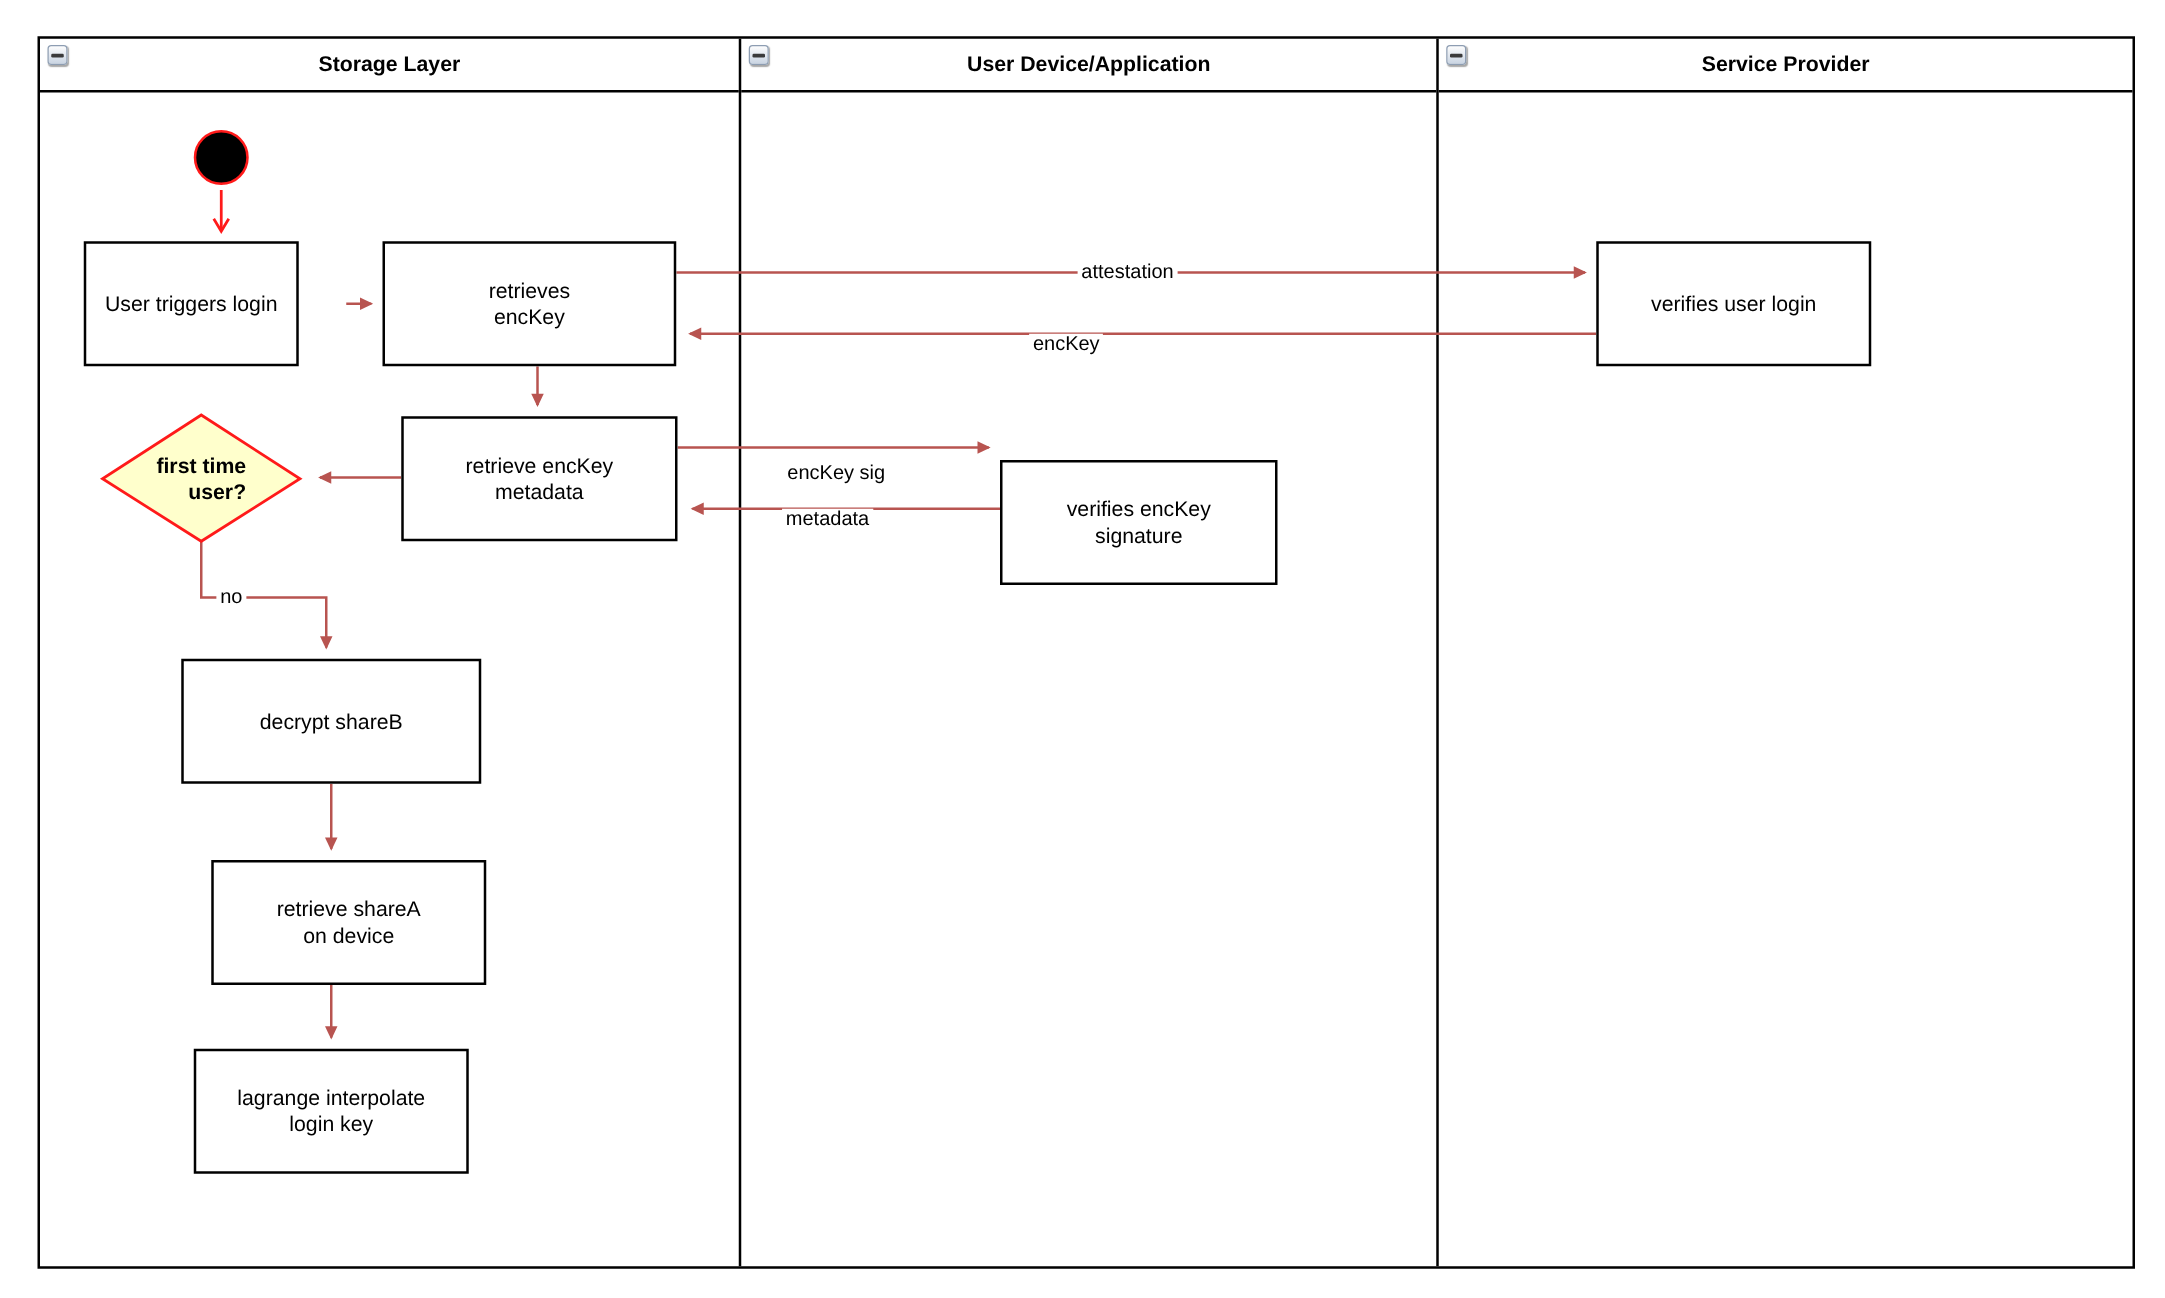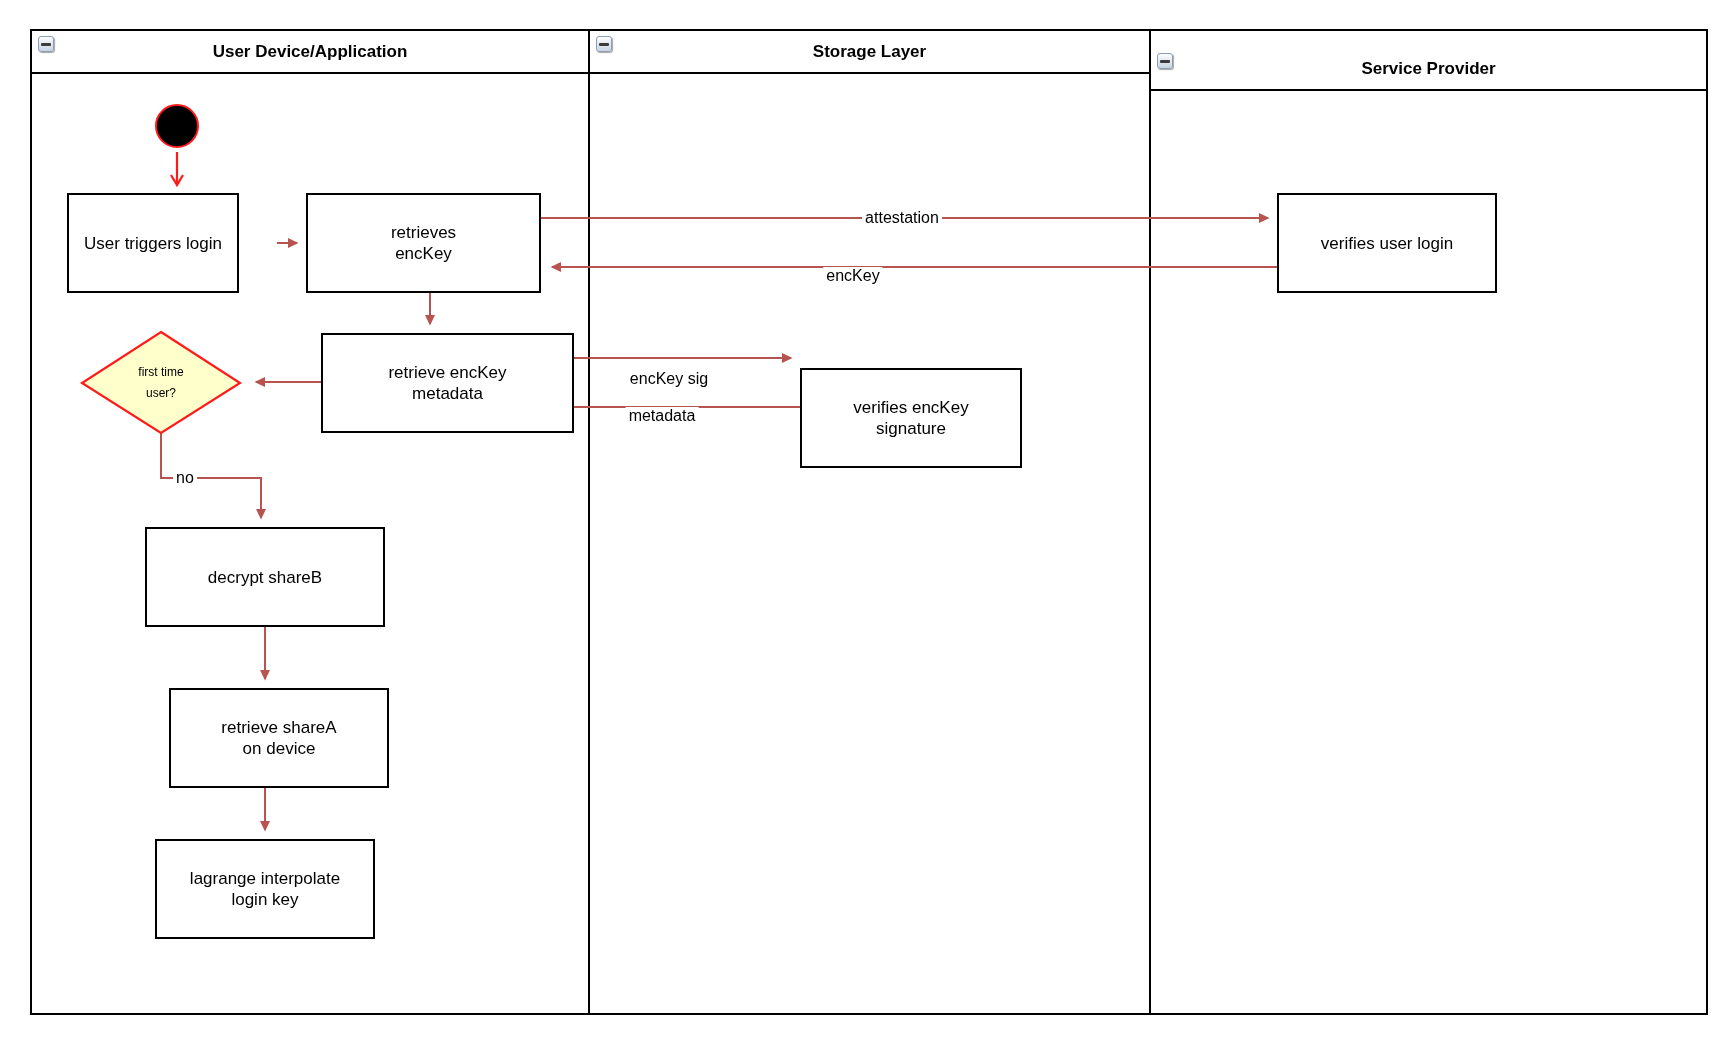--- a/index.html
+++ b/index.html
@@ -4,56 +4,56 @@
 <style>
   html,body{margin:0;padding:0;background:#ffffff;}
   body{width:1732px;height:1038px;position:relative;font-family:"Liberation Sans",sans-serif;color:#000;}
   *{box-sizing:border-box;}
 
   
   .pool{position:absolute;left:30px;top:29px;width:1678px;height:986px;border:2px solid #000;display:flex;background:#fff;}
   .lane{height:100%;position:relative;}
   .lane.l1{width:558px;border-right:2px solid #000;}
   .lane.l2{width:561px;border-right:2px solid #000;}
-  .lane.l3{flex:1;margin-top:17px;}
+  .lane.l3{flex:1;}
   .lane-header{height:43px;border-bottom:2px solid #000;position:relative;display:flex;align-items:center;justify-content:center;}
   .lane-title{font-weight:bold;font-size:17px;}
   .collapse-btn{position:absolute;left:6px;top:5px;width:16px;height:16px;border:1px solid #8d9db2;border-radius:3px;
     background:linear-gradient(#fdfdfd,#c9d4e2);box-shadow:1px 1px 1px rgba(0,0,0,0.35);display:flex;align-items:center;justify-content:center;cursor:pointer;}
   .minus-bar{width:10px;height:3px;background:#3b3b3b;border-radius:1px;}
 
   
   .node{position:absolute;background:#fff;border:2px solid #000;display:flex;align-items:center;justify-content:center;
     text-align:center;font-size:17px;line-height:21px;}
   .node span{white-space:pre-line;}
   .initial{position:absolute;left:155px;top:104px;width:44px;height:44px;border-radius:50%;background:#000;border:2px solid #ff1a1a;}
 
   
   svg.edges{position:absolute;left:0;top:0;width:1732px;height:1038px;}
   .edge-label{position:absolute;transform:translate(-50%,-50%);background:#fff;padding:0 3px;font-size:16px;white-space:nowrap;cursor:default;}
-  .diamond-label{position:absolute;left:161px;top:383px;transform:translate(-50%,-50%);text-align:center;font-size:12px;line-height:21px;white-space:pre-line;}
+  .diamond-label{position:absolute;left:161px;top:383px;transform:translate(-50%,-50%);text-align:right;font-size:17px;line-height:21px;white-space:pre-line;font-weight:bold;}
 </style>
 </head>
 <body>
 
 <div class="pool">
+  <div class="lane l2">
+    <div class="lane-header">
+      <span class="collapse-btn">
+        <span class="minus-bar"></span>
+      </span>
+      <span class="lane-title">Storage Layer</span>
+    </div>
+  </div>
   <div class="lane l1">
     <div class="lane-header">
       <span class="collapse-btn">
         <span class="minus-bar"></span>
       </span>
       <span class="lane-title">User Device/Application</span>
-    </div>
-  </div>
-  <div class="lane l2">
-    <div class="lane-header">
-      <span class="collapse-btn">
-        <span class="minus-bar"></span>
-      </span>
-      <span class="lane-title">Storage Layer</span>
     </div>
   </div>
   <div class="lane l3">
     <div class="lane-header">
       <span class="collapse-btn">
         <span class="minus-bar"></span>
       </span>
       <span class="lane-title">Service Provider</span>
     </div>
   </div>
@@ -92,21 +92,21 @@
 
 <div class="node" style="left:306px;top:193px;width:235px;height:100px;">
   <span>retrieves
 encKey</span>
 </div>
 
 <div class="node" style="left:1277px;top:193px;width:220px;height:100px;">
   <span>verifies user login</span>
 </div>
 
-<div class="node" style="left:321px;top:333px;width:253px;height:100px;">
+<div class="node" style="left:321px;top:333px;width:221px;height:100px;">
   <span>retrieve encKey
 metadata</span>
 </div>
 
 <div class="node" style="left:800px;top:333px;width:222px;height:100px;margin-top:35px;">
   <span>verifies encKey
 signature</span>
 </div>
 
 <div class="diamond-label">first time

